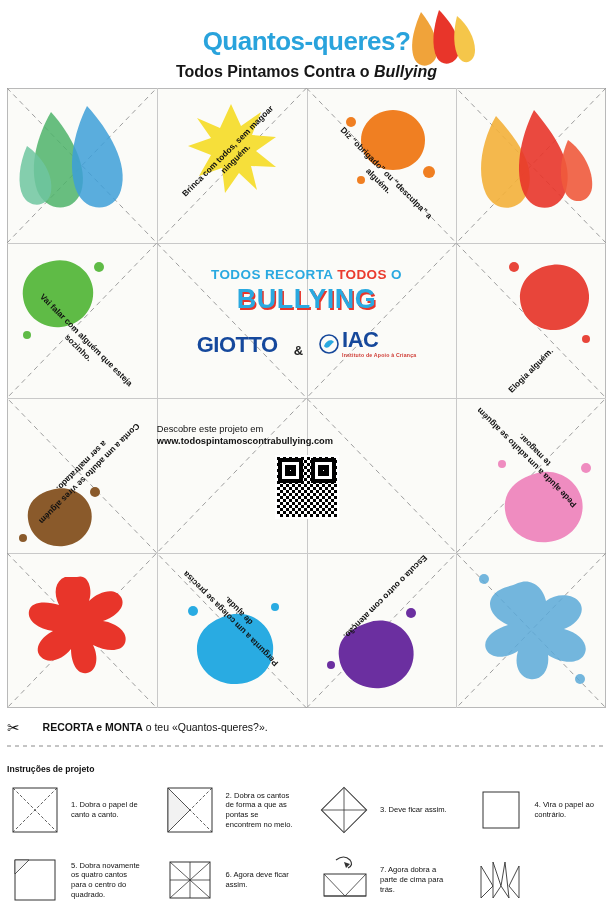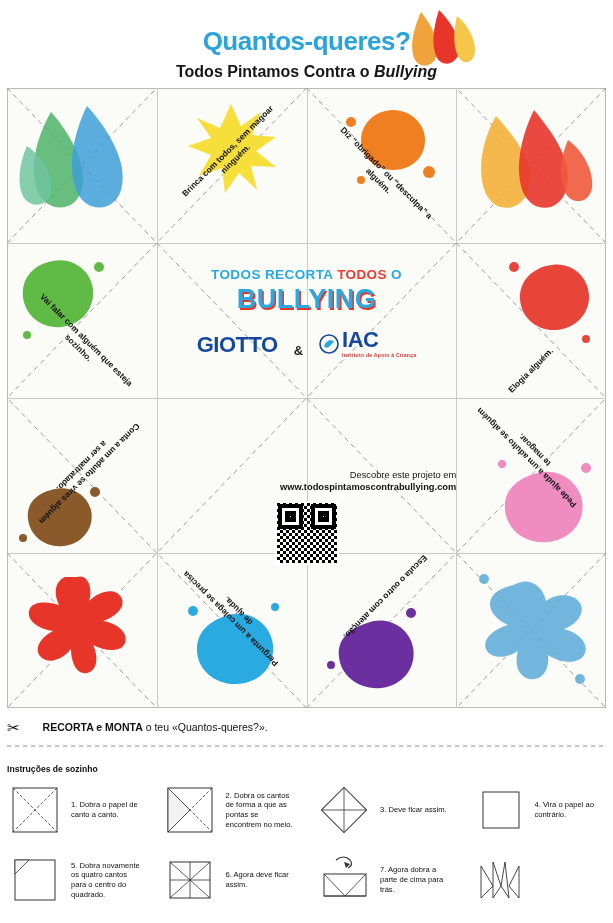--- a/index.html
+++ b/index.html
@@ -144,22 +144,21 @@
     margin-top: 1px;
   }
 
   
   .center-qr {
     position: absolute;
     left: 149.75px;
     top: 310px;
     width: 299.5px;
     height: 155px;
-    text-align: right;
-    margin-top: 46px;
+    text-align: left;
   }
   .qr-t1 { margin-top: 26px; font-size: 9.3px; color: #111; }
   .qr-t2 { font-size: 9.3px; font-weight: bold; color: #111; margin-top: 2px; }
   .qr-code {
     width: 64px; height: 64px;
     margin: 9px auto 0;
     background-color: #fff;
     background-image:
       repeating-linear-gradient(90deg, #000 0 3px, #fff 3px 6px),
       repeating-linear-gradient(0deg, #000 0 3px, #fff 3px 6px);
@@ -402,21 +401,21 @@
 </div>
 
 <div class="cut-row">
   <span class="scissors">✂</span>
   <span class="cut-text"><b>RECORTA e MONTA</b><span> o teu «Quantos-queres?».</span></span>
 </div>
 <svg style="position:absolute;left:7px;top:745px;" width="599" height="2">
   <line x1="0" y1="1" x2="599" y2="1" stroke="#8a8a8a" stroke-width="1" stroke-dasharray="4,4"></line>
 </svg>
 
-<div class="instr-title">Instruções de sozinho</div>
+<div class="instr-title">Instruções de projeto</div>
 
 <div class="instr-grid">
 
   <div class="instr-cell">
     <div class="instr-fig">
       <svg width="56" height="56" viewBox="0 0 56 56">
         <rect x="4" y="6" width="44" height="44" fill="#fff" stroke="#333" stroke-width="1"></rect>
         <line x1="4" y1="6" x2="48" y2="50" stroke="#333" stroke-width="0.8" stroke-dasharray="3,2"></line>
         <line x1="48" y1="6" x2="4" y2="50" stroke="#333" stroke-width="0.8" stroke-dasharray="3,2"></line>
       </svg>

